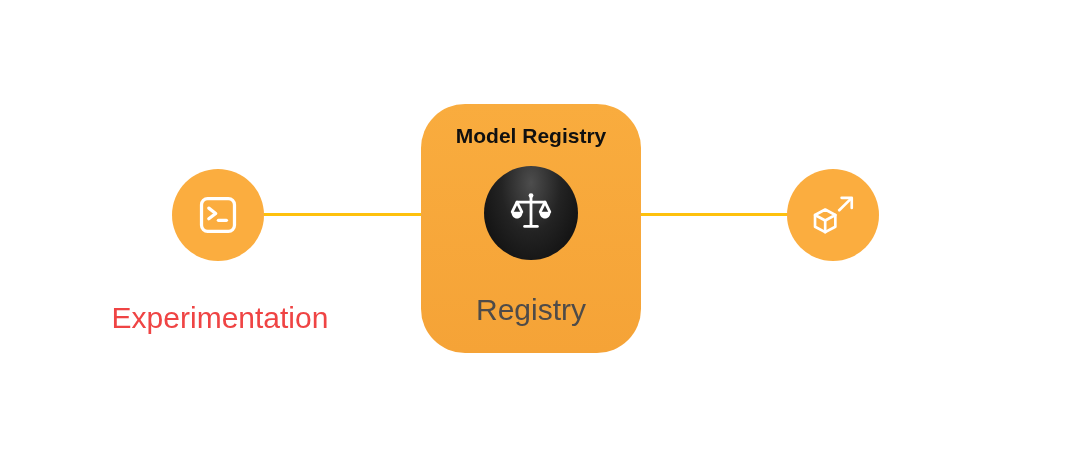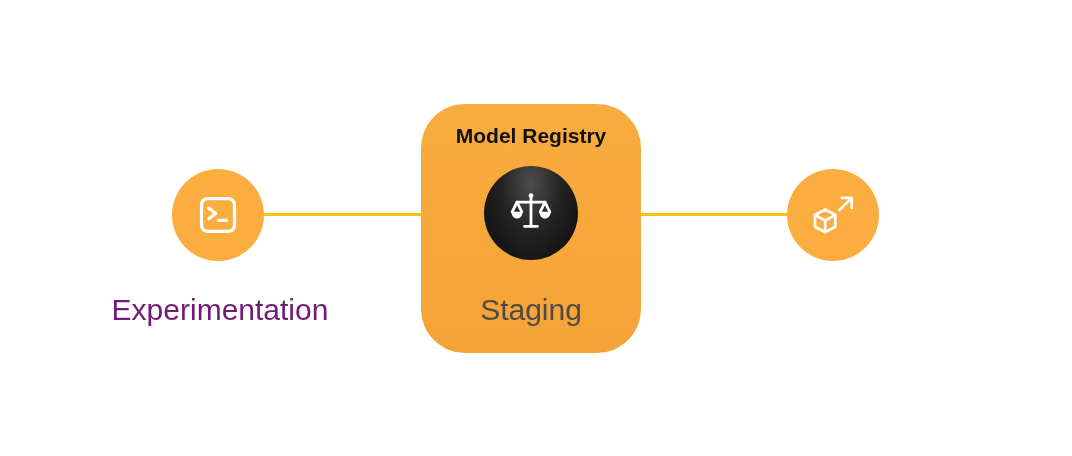--- a/index.html
+++ b/index.html
@@ -79,25 +79,25 @@
     margin-top: 32px;
     font-size: 30px;
     line-height: 36px;
     color: #4E4B49;
     text-align: center;
   }
 
   
   .stage-label {
     position: absolute;
-    top: 292px;
+    top: 300px;
     transform: translateX(-50%);
     font-size: 30px;
     line-height: 36px;
-    color: #701a75;
+    color: #ef4444;
     white-space: nowrap;
     z-index: 2;
   }
   .label-left  { left: 220px; }
   .label-right { left: 844px; }
 
   .icon-svg { display: block; }
 </style>
 </head>
 <body>
@@ -121,21 +121,21 @@
         <line x1="12" y1="4.2" x2="12" y2="18.3"></line>
         <circle cx="12" cy="3.3" r="1.2" fill="#ffffff" stroke="none"></circle>
         <line x1="5" y1="6.6" x2="19" y2="6.6"></line>
         <path d="M5 6.6 L2.6 11.4 M5 6.6 L7.4 11.4"></path>
         <path d="M2.2 11.4 C2.2 13.5 3.5 14.8 5 14.8 C6.5 14.8 7.8 13.5 7.8 11.4 Z" fill="#ffffff" stroke="none"></path>
         <path d="M19 6.6 L16.6 11.4 M19 6.6 L21.4 11.4"></path>
         <path d="M16.2 11.4 C16.2 13.5 17.5 14.8 19 14.8 C20.5 14.8 21.8 13.5 21.8 11.4 Z" fill="#ffffff" stroke="none"></path>
         <line x1="8.8" y1="18.7" x2="15.2" y2="18.7"></line>
       </svg>
     </div>
-    <div class="card-label">Staging</div>
+    <div class="card-label">Registry</div>
   </div>
 
   <div class="node-circle node-right">
     <svg class="icon-svg" width="50" height="50" viewBox="0 0 32 32" fill="none" stroke="#ffffff" stroke-width="1.7" stroke-linecap="round" stroke-linejoin="round">
       <path d="M11 12.5 L17.5 16 L11 19.5 L4.5 16 Z"></path>
       <path d="M4.5 16 L4.5 23.5 L11 27 L17.5 23.5 L17.5 16"></path>
       <line x1="11" y1="19.5" x2="11" y2="27"></line>
       <line x1="20" y1="13" x2="27.5" y2="5.5"></line>
       <path d="M21.5 5 L28 5 L28 11.5"></path>
     </svg>

